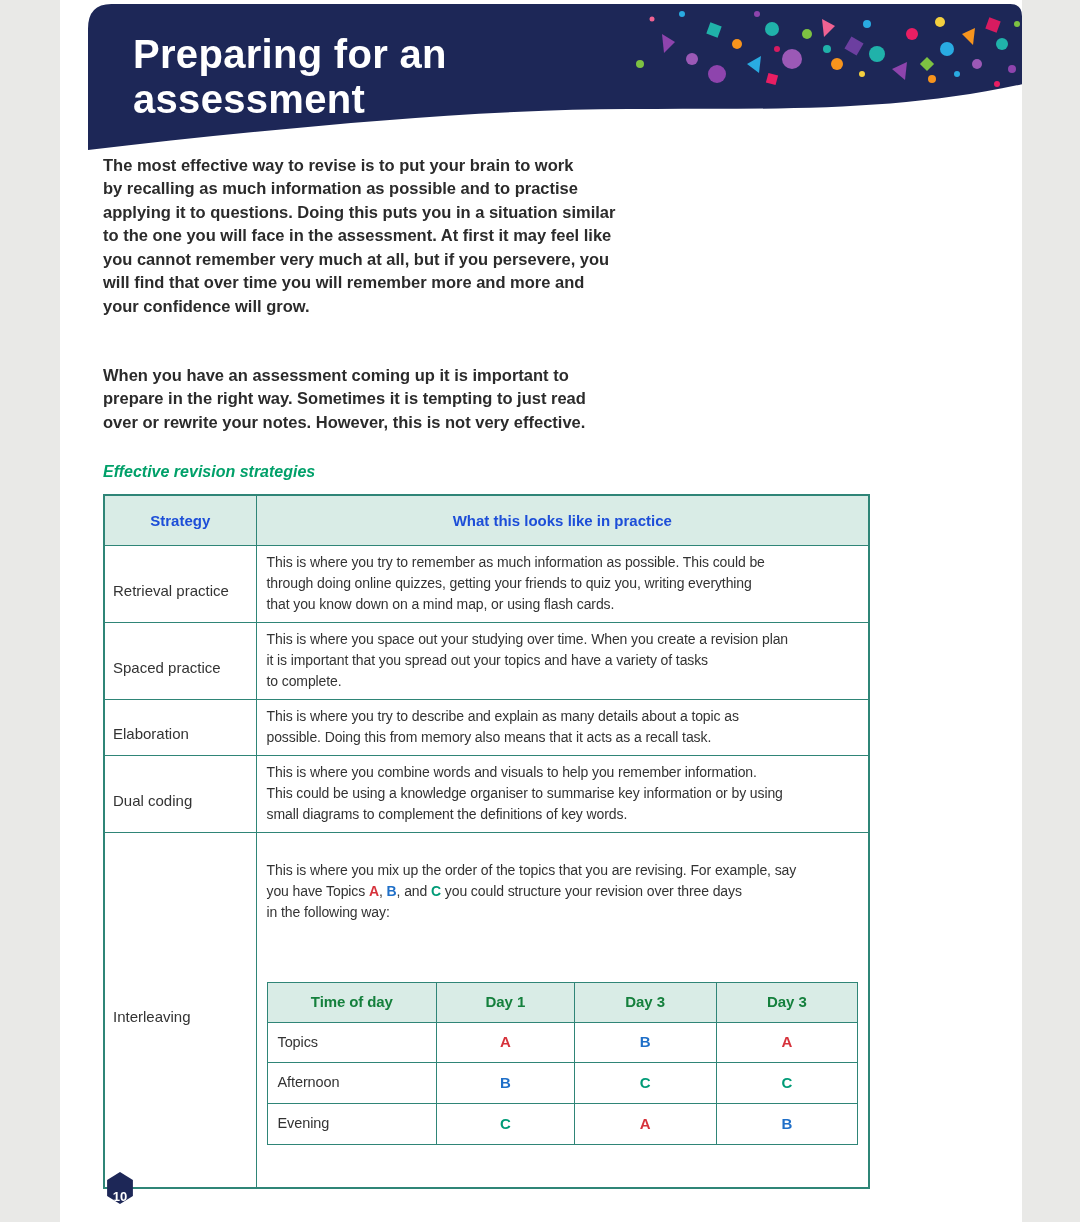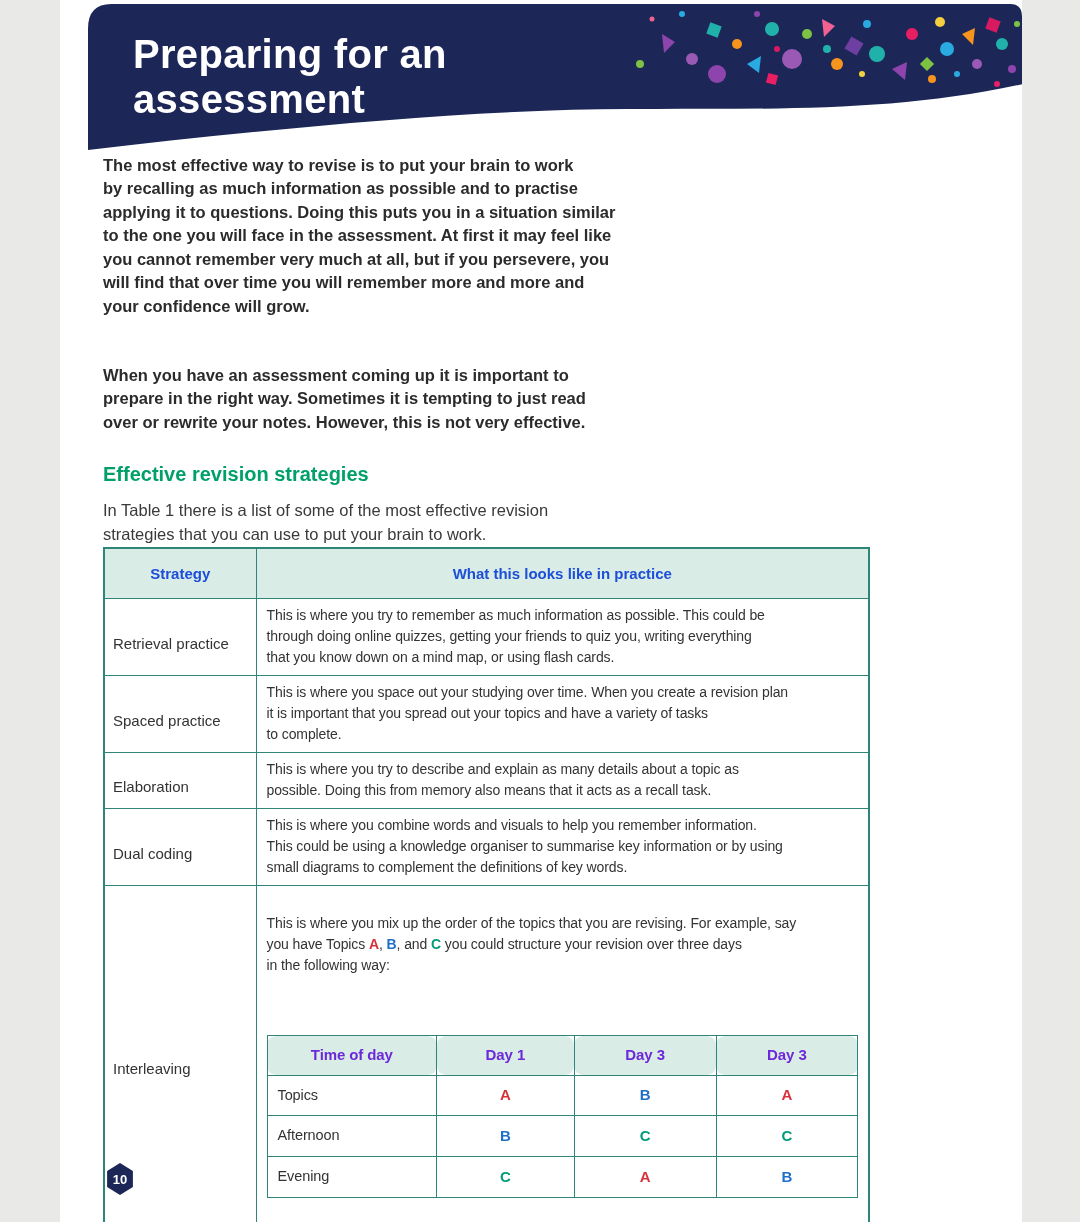--- a/index.html
+++ b/index.html
@@ -62,23 +62,24 @@
     font-size: 16.5px;
     font-weight: bold;
     line-height: 1.42;
     color: var(--body-text, #2b2b2b);
     white-space: pre-line;
   }
   .intro.first { margin-top: 46px; }
 
   .section-heading {
     margin: 29px 0 13px 0;
-    font-size: 20px;
+    font-size: 16px;
     font-weight: bold;
     color: var(--green, #00a069);
+    font-style: italic;
   }
   .section-body {
     margin: 0;
     font-size: 16.5px;
     line-height: 1.45;
     color: #3a3a3a;
     white-space: pre-line;
   }
 
   .caption {
@@ -139,51 +140,50 @@
     margin: 17px 0 14px 0;
     white-space: normal;
   }
   .schedule th, .schedule td {
     border: 1px solid var(--table-border, #2f8577);
     font-size: 14.5px;
   }
   .schedule thead th {
     background: var(--table-header-bg, #d9ece6);
     font-weight: bold;
-    color: #6d28d9;
+    color: #15803d;
     padding: 8px 4px;
     text-align: center;
-    border-radius: 9px;
   }
   .schedule .col-time { width: 172px; }
   .schedule .col-day1 { width: 140px; }
   .schedule .col-day2 { width: 145px; }
   .schedule .col-day3 { width: 144px; }
   .schedule td.time {
     padding: 9px 10px;
     color: #333333;
     text-align: left;
   }
   .schedule td.letter {
     text-align: center;
     font-weight: bold;
     font-size: 15px;
   }
 
   
   .page-num {
     position: absolute;
     left: 45px;
-    bottom: 27px;
+    bottom: 18px;
     width: 30px;
     height: 32px;
     background: var(--navy, #1d2757);
     clip-path: polygon(50% 0%, 93% 25%, 93% 75%, 50% 100%, 7% 75%, 7% 25%);
     display: flex;
-    align-items: center;
+    align-items: flex-end;
     justify-content: center;
   }
   .page-num span {
     color: #ffffff;
     font-size: 13px;
     font-weight: bold;
   }
 </style>
 </head>
 <body>
@@ -243,22 +243,20 @@
 applying it to questions. Doing this puts you in a situation similar
 to the one you will face in the assessment. At first it may feel like
 you cannot remember very much at all, but if you persevere, you
 will find that over time you will remember more and more and
 your confidence will grow.</p>
       <p class="intro first">When you have an assessment coming up it is important to
 prepare in the right way. Sometimes it is tempting to just read
 over or rewrite your notes. However, this is not very effective.</p>
 
       <h2 class="section-heading">Effective revision strategies</h2>
-      <p class="section-body">In Table 1 there is a list of some of the most effective revision
-strategies that you can use to put your brain to work.</p>
 
 
       <table class="main-table">
         <thead>
           <tr>
             <th>Strategy</th>
             <th>What this looks like in practice</th>
           </tr>
         </thead>
         <tbody>

